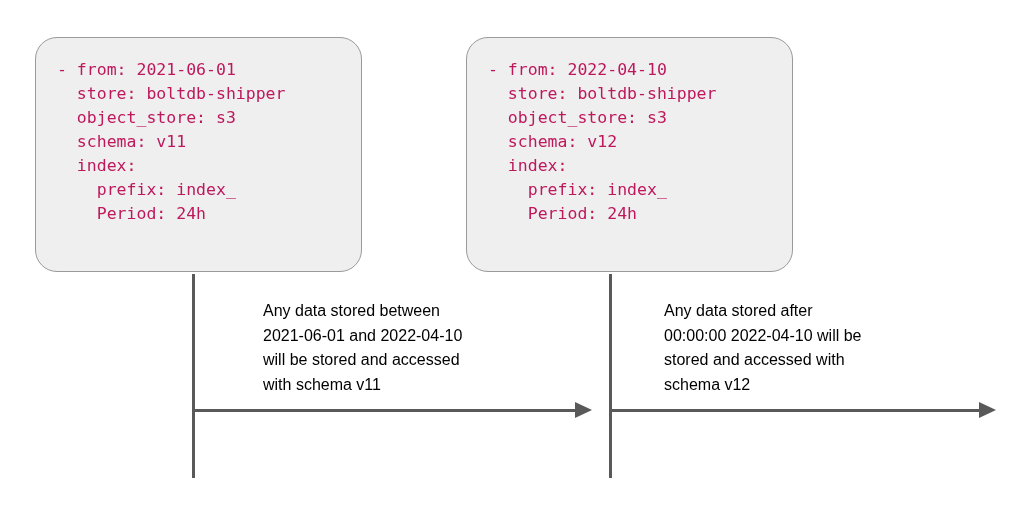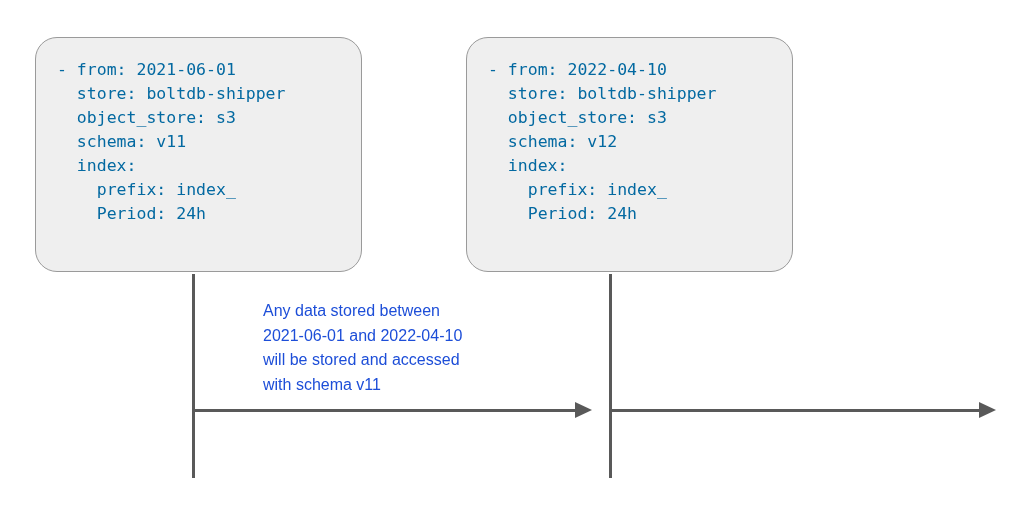--- a/index.html
+++ b/index.html
@@ -31,21 +31,21 @@
   #box-schema-v12 { left: 466px; }
 
   .yaml {
     position: absolute;
     top: 20px;
     left: 21px;
     margin: 0;
     font-family: "DejaVu Sans Mono", "Liberation Mono", monospace;
     font-size: 16.5px;
     line-height: 24px;
-    color: #0369a1;
+    color: #be185d;
     white-space: pre;
     letter-spacing: 0px;
   }
 
   
   .v-line {
     position: absolute;
     width: 3px;
     background: #595959;
     top: 274px;
@@ -77,21 +77,21 @@
   #arrow-head-v11 { left: 575px; }   
   #arrow-head-v12 { left: 979px; }   
 
   
   .annotation {
     position: absolute;
     margin: 0;
     font-family: "Liberation Sans", sans-serif;
     font-size: 16px;
     line-height: 24.5px;
-    color: #1d4ed8;
+    color: #000000;
     white-space: pre-line;
     top: 299px;
   }
   #annotation-v11 { left: 263px; width: 300px; }
   #annotation-v12 { left: 664px; width: 300px; }
 </style>
 </head>
 <body>
 
 <div id="canvas">
@@ -123,14 +123,18 @@
   <div class="arrow-head" id="arrow-head-v11"></div>
 
   <div class="h-seg" id="span-v12-line"></div>
   <div class="arrow-head" id="arrow-head-v12"></div>
 
   <p class="annotation" id="annotation-v11">Any data stored between
 2021-06-01 and 2022-04-10
 will be stored and accessed
 with schema v11</p>
 
+  <p class="annotation" id="annotation-v12">Any data stored after
+00:00:00 2022-04-10 will be
+stored and accessed with
+schema v12</p>
 
 </div>
 
 </body></html>

